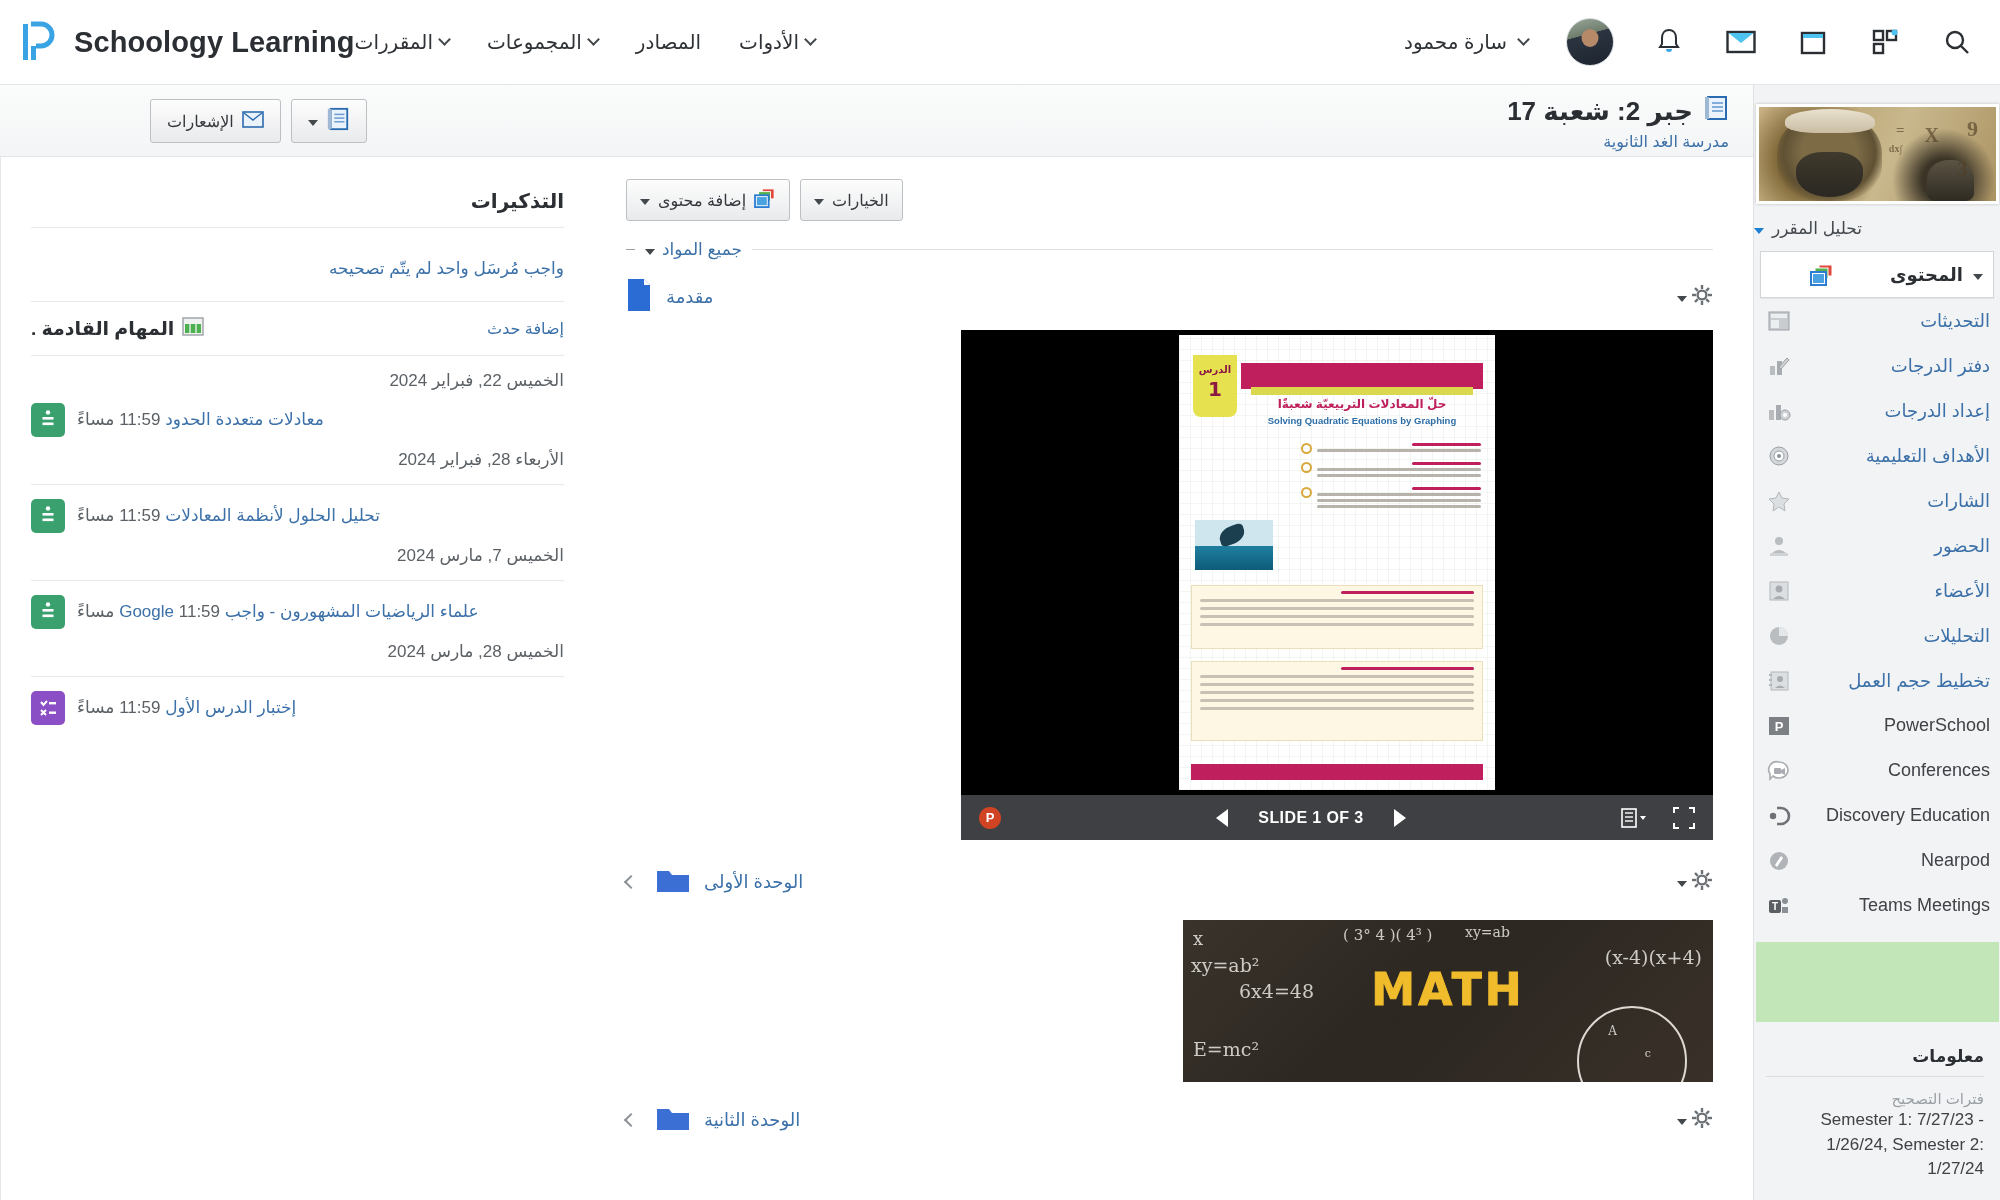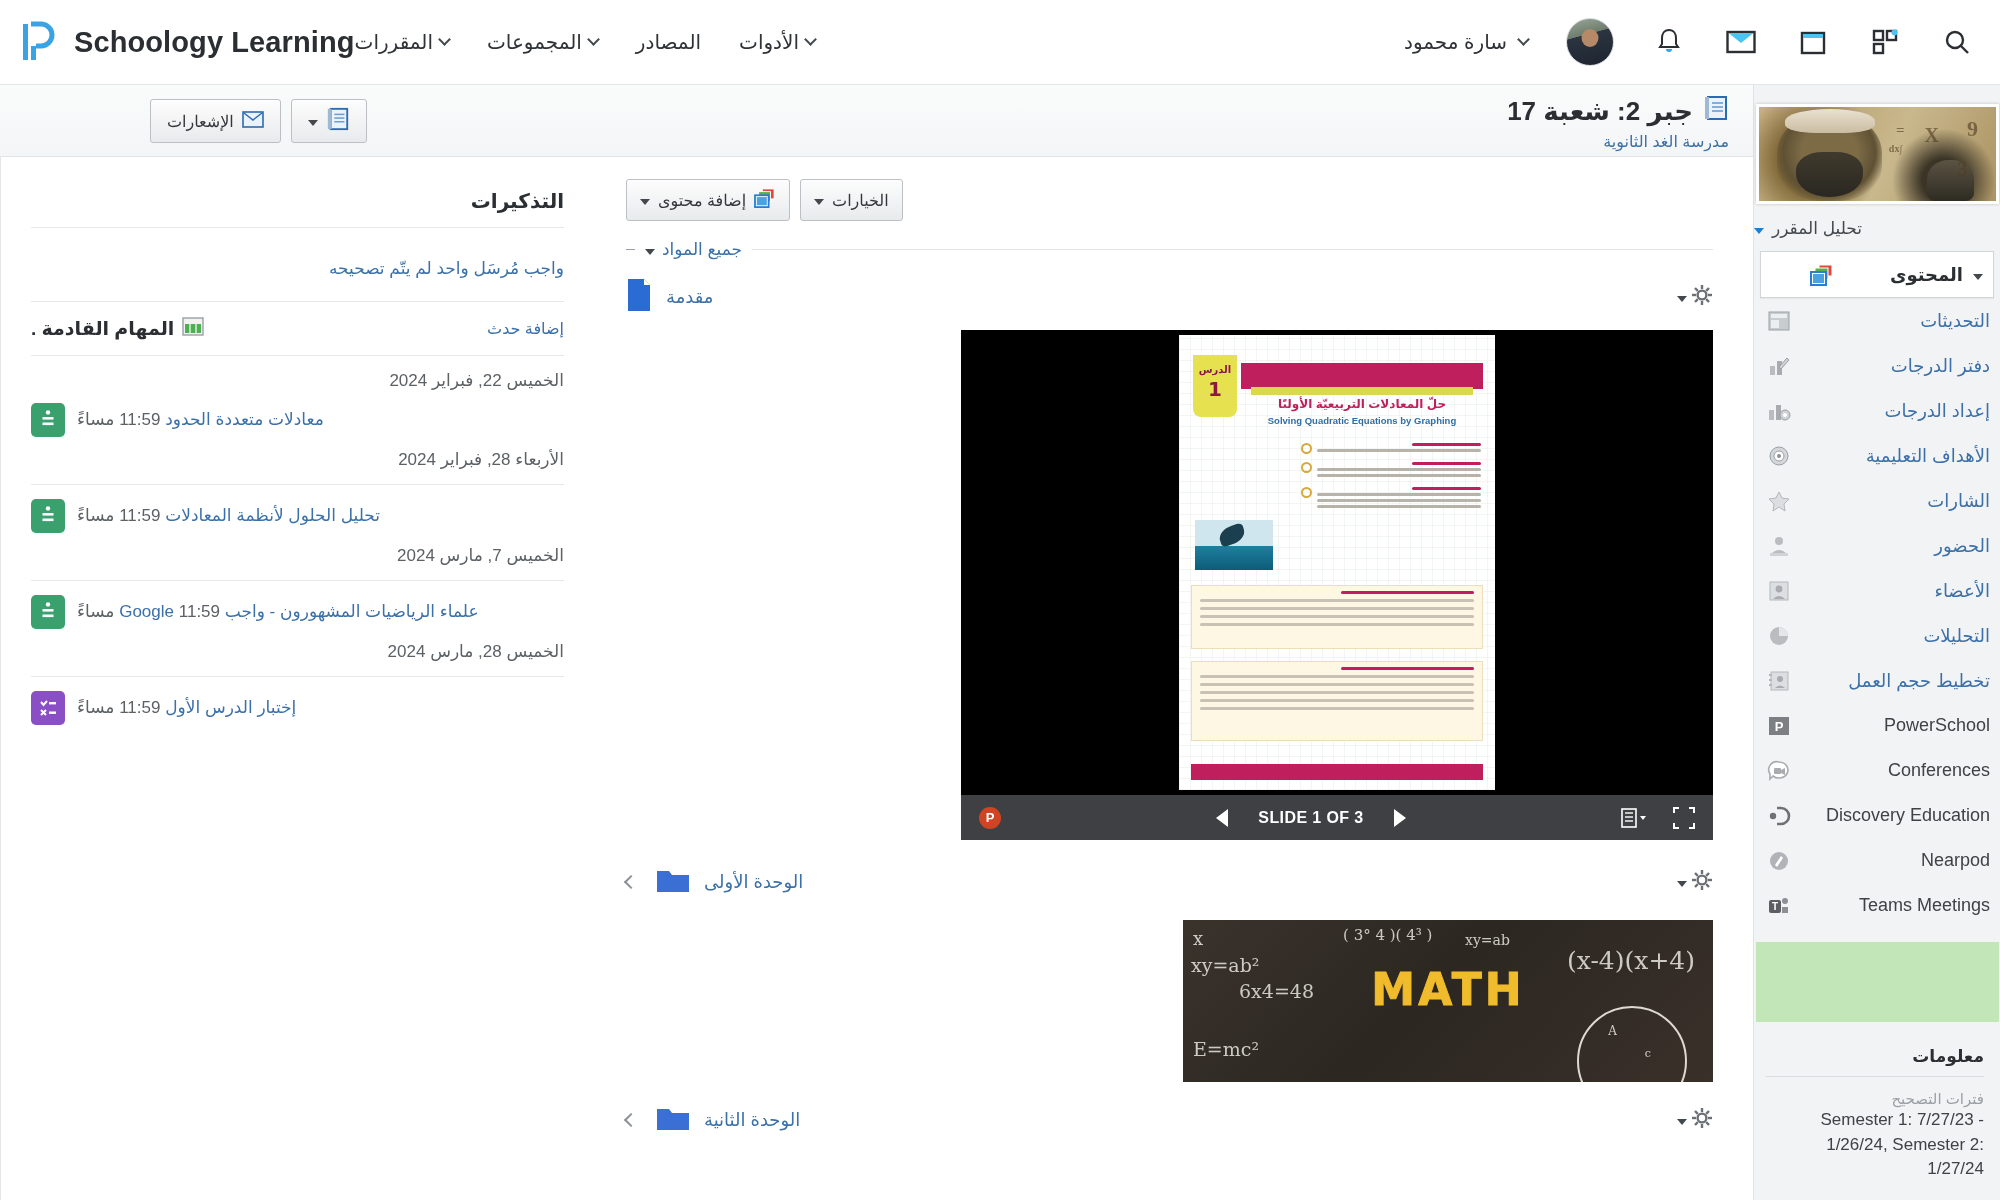--- a/index.html
+++ b/index.html
@@ -745,21 +745,21 @@
     <div class="ppt">
       <div class="ppt-stage">
         <div class="ppt-slide">
           <div class="sl-grid"></div>
           <div class="sl-band"></div>
           <div class="sl-band2"></div>
           <div class="sl-tab">
             <div class="t1">الدرس</div>
             <div class="t2">1</div>
           </div>
-          <div class="sl-ar">حلّ المعادلات التربيعيّة الأولىًا</div>
+          <div class="sl-ar">حلّ المعادلات التربيعيّة شعبةًا</div>
           <div class="sl-en">Solving Quadratic Equations by Graphing</div>
           <div class="sl-bullets">
             <div class="sl-b">
                 <span class="dot"></span>
                 <span class="tx">
                   <i class="hl"></i>
                   <i></i>
                 </span>
               </div>
             <div class="sl-b">
@@ -864,22 +864,22 @@
         </span>
       </div>
     </div>
 
     <div class="board">
       <span class="chalk" style="left:10px;top:8px;font-size:18px;">x</span>
       <span class="chalk" style="left:8px;top:34px;font-size:19px;">xy=ab²</span>
       <span class="chalk" style="left:56px;top:60px;font-size:19px;">6x4=48</span>
       <span class="chalk" style="left:10px;top:118px;font-size:19px;">E=mc²</span>
       <span class="chalk" style="left:160px;top:6px;font-size:15px;">( 4³ )( 4 3° )</span>
-      <span class="chalk" style="left:282px;top:12px;font-size:14px;">xy=ab</span>
-      <span class="chalk" style="right:18px;top:26px;font-size:25px;">(x+4)(x-4)</span>
+      <span class="chalk" style="left:282px;top:4px;font-size:14px;">xy=ab</span>
+      <span class="chalk" style="right:11px;top:26px;font-size:19px;">(x+4)(x-4)</span>
       <span class="chalk" style="right:96px;bottom:44px;font-size:12px;">A</span>
       <span class="chalk" style="right:62px;bottom:22px;font-size:11px;">c</span>
       <span class="circ"></span>
       <span class="mathword">MATH</span>
     </div>
 
     <div class="sec-head" style="margin-top:22px;">
       <div class="sec-head-l">
         <span class="collapse-chev"></span>
         <span>

